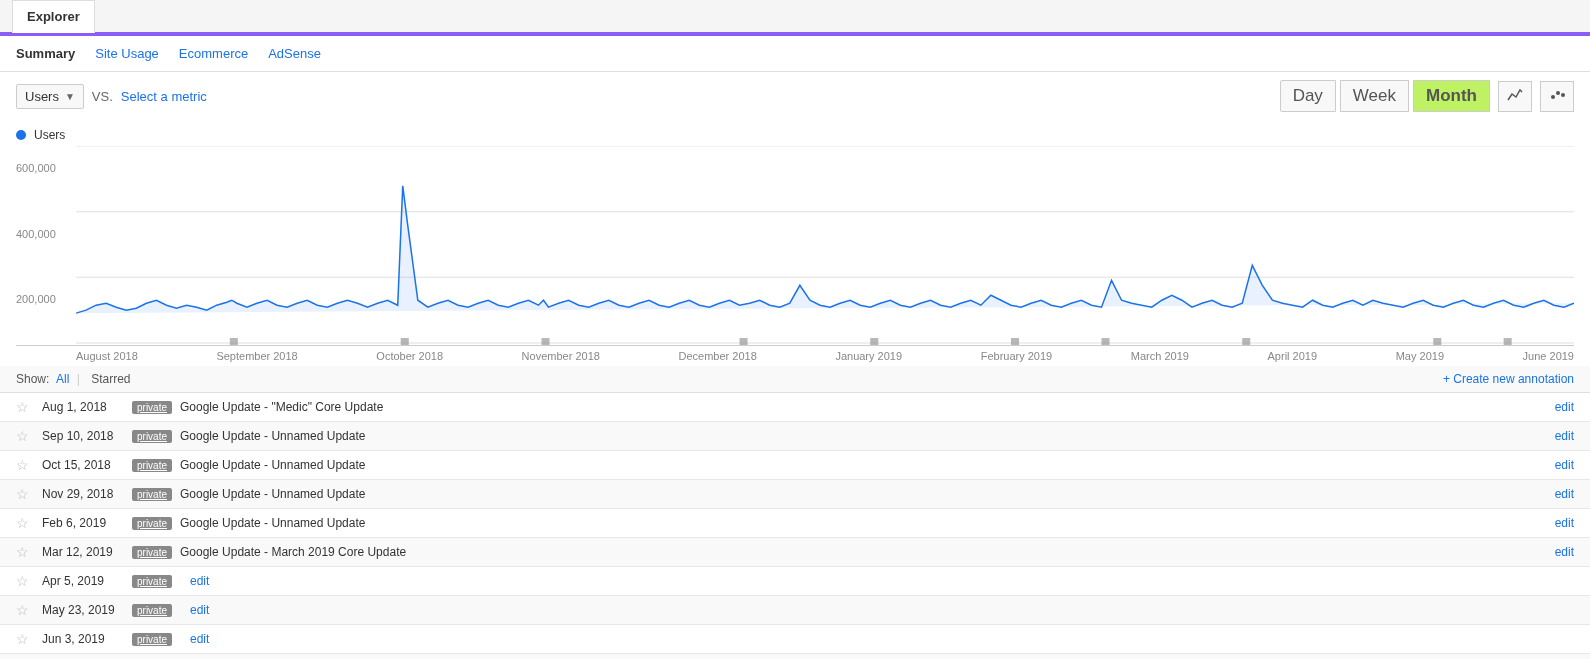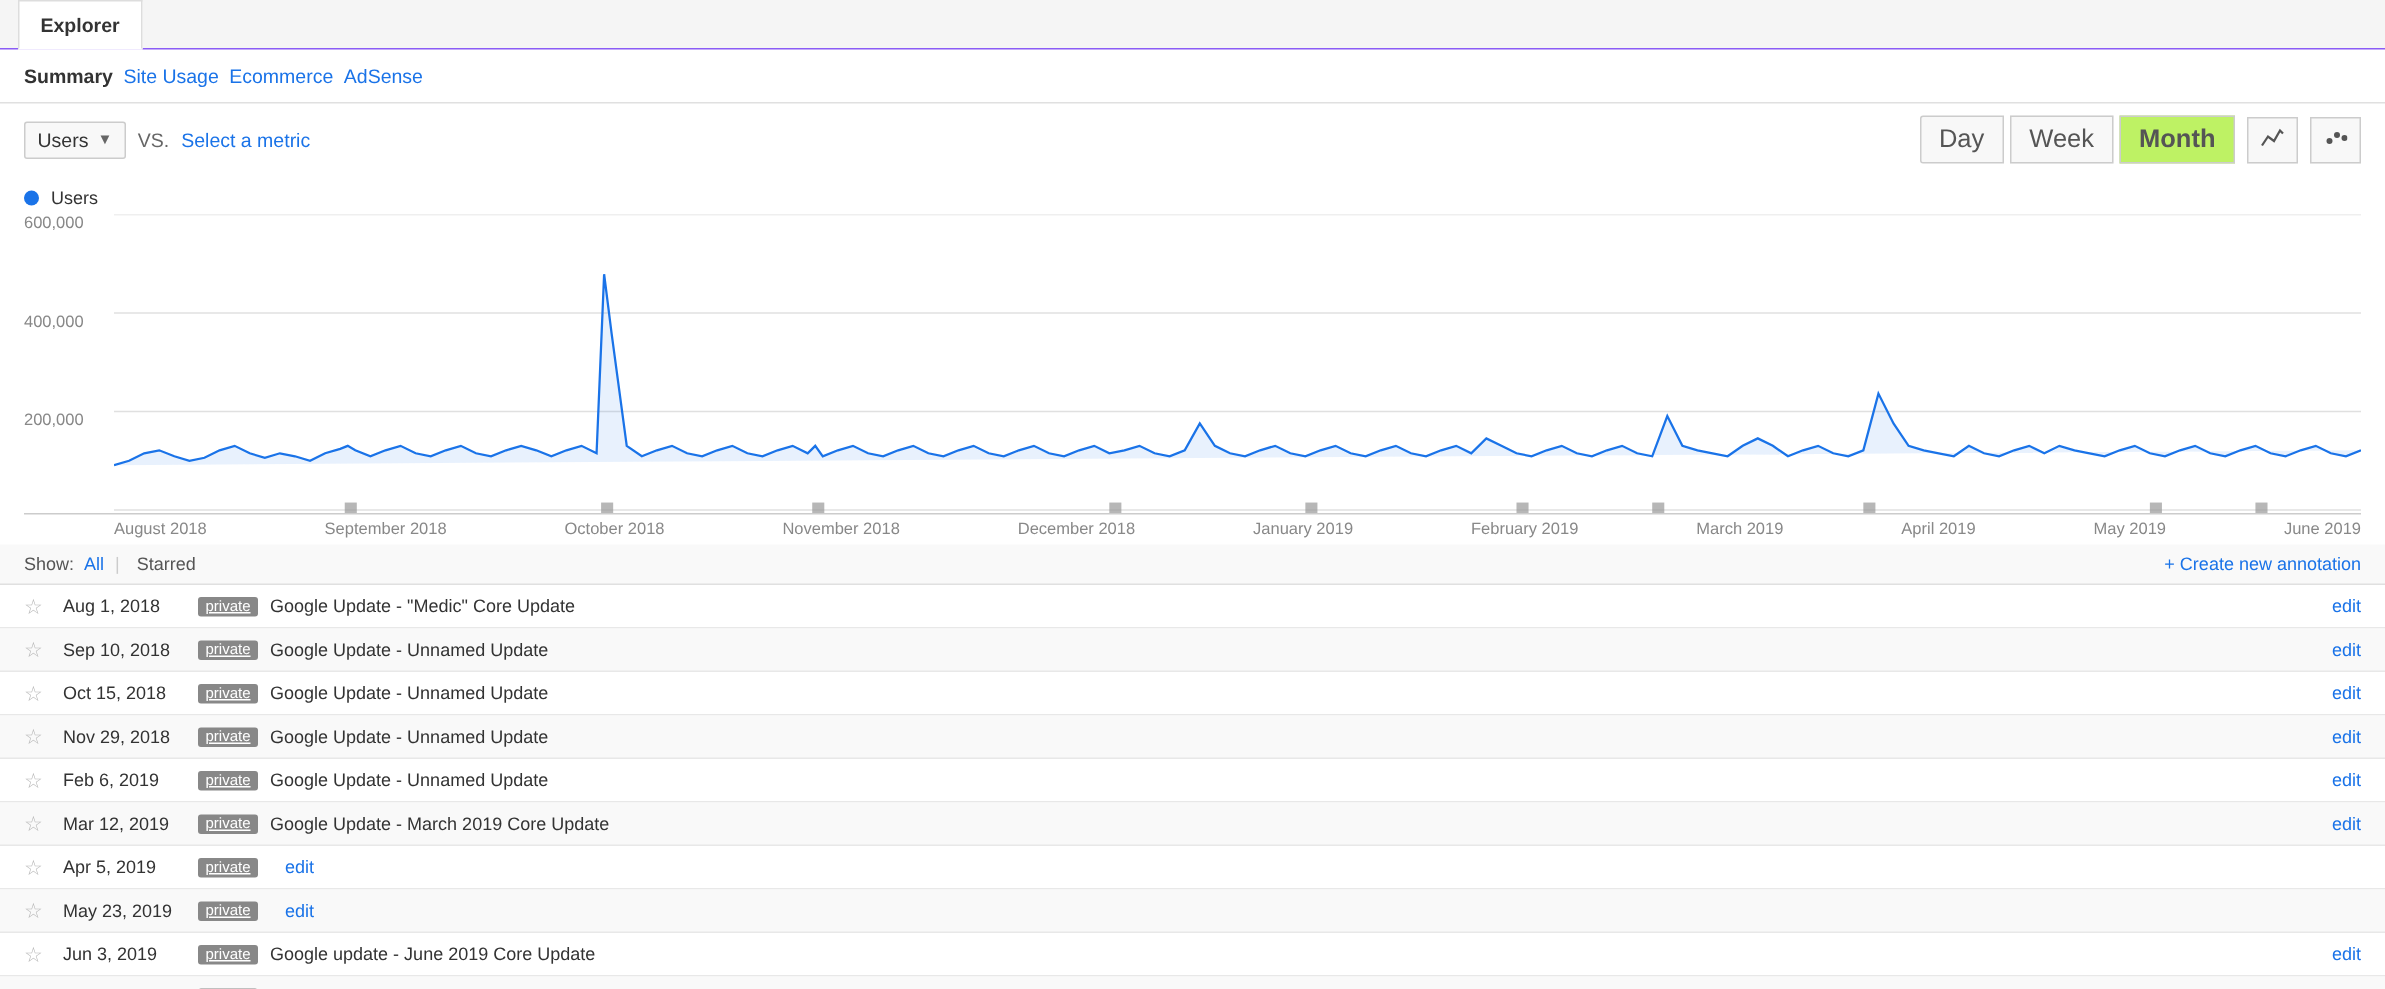--- a/index.html
+++ b/index.html
@@ -1,24 +1,24 @@
 <!DOCTYPE html>
 <html><head>
   <meta charset="utf-8">
   <style>
     * { margin: 0; padding: 0; box-sizing: border-box; }
     body { font-family: Arial, sans-serif; font-size: 12px; color: #333; background: #fff; width: 1590px; }
 
     
-    .tab-bar { background: #f5f5f5; border-bottom: 1px solid #8b5cf6; padding: 0 12px; }
+    .tab-bar { background: #f5f5f5; border-bottom: 4px solid #8b5cf6; padding: 0 12px; }
     .tab-item { display: inline-block; padding: 8px 14px; cursor: pointer; font-size: 13px; color: #555; }
     .tab-item.active { background: #fff; border: 1px solid #ddd; border-bottom: 1px solid #fff; margin-bottom: -1px; color: #333; font-weight: bold; }
 
     
-    .sub-nav { padding: 10px 16px; border-bottom: 1px solid #e0e0e0; display: flex; align-items: flex-start; gap: 7px; }
+    .sub-nav { padding: 10px 16px; border-bottom: 1px solid #e0e0e0; display: flex; align-items: flex-start; gap: 20px; }
     .sub-nav-item { font-size: 13px; color: #555; cursor: pointer; }
     .sub-nav-item.active { color: #333; font-weight: bold; }
     .sub-nav-item.link { color: #1a73e8; }
 
     
     .toolbar { display: flex; align-items: center; padding: 8px 16px; justify-content: space-between; }
     .toolbar-left { display: flex; align-items: center; gap: 8px; }
     .users-dropdown { display: flex; align-items: center; border: 1px solid #ccc; padding: 4px 8px; border-radius: 2px; cursor: pointer; font-size: 13px; background: #f8f8f8; }
     .users-dropdown .arrow { margin-left: 6px; font-size: 10px; color: #666; }
     .vs-label { font-size: 13px; color: #666; }
@@ -28,21 +28,21 @@
     .time-btn.active { background: #bef264; font-weight: bold; }
     .time-btn:first-child { border-radius: 2px 0 0 2px; }
     .time-btn:last-child { border-radius: 0 2px 2px 0; }
     .chart-type-btn { padding: 5px 8px; border: 1px solid #ccc; background: #f8f8f8; cursor: pointer; font-size: 14px; margin-left: 4px; }
 
     
     .chart-container { padding: 8px 16px 0; }
     .chart-legend { display: flex; align-items: center; gap: 8px; margin-bottom: 4px; font-size: 12px; }
     .legend-dot { width: 10px; height: 10px; border-radius: 50%; background: #1a73e8; display: inline-block; }
     .chart-wrapper { position: relative; height: 200px; border-bottom: 1px solid #ccc; }
-    .y-axis { position: absolute; left: 0; top: 0; height: 100%; display: flex; flex-direction: column; justify-content: space-between; font-size: 11px; color: #888; padding-bottom: 2px; width: 60px; }
+    .y-axis { position: absolute; left: 0; top: 16px; height: 100%; display: flex; flex-direction: column; justify-content: space-between; font-size: 11px; color: #888; padding-bottom: 2px; width: 60px; }
     .chart-svg-area { position: absolute; left: 60px; right: 0; top: 0; bottom: 0; }
     .x-axis { display: flex; justify-content: space-between; padding: 4px 0 4px 60px; font-size: 11px; color: #888; }
 
     
     .annotations-bar { padding: 6px 16px; display: flex; align-items: center; justify-content: space-between; border-bottom: 1px solid #e0e0e0; background: #f9f9f9; }
     .show-label { font-size: 12px; color: #555; margin-right: 4px; }
     .show-all { font-size: 12px; color: #1a73e8; cursor: pointer; }
     .show-starred { font-size: 12px; color: #555; cursor: pointer; margin-left: 4px; }
     .pipe { color: #ccc; margin: 0 4px; }
     .create-annotation { font-size: 12px; color: #1a73e8; cursor: pointer; }
@@ -231,21 +231,20 @@
     <div class="annotation-row">
       <span class="star-icon">☆</span>
       <span class="date-col">May 23, 2019</span>
       <span class="private-badge">private</span>
       <span class="edit-link">edit</span>
     </div>
     <div class="annotation-row">
       <span class="star-icon">☆</span>
       <span class="date-col">Jun 3, 2019</span>
       <span class="private-badge">private</span>
-      <span class="annotation-text">Google update - June 2019 Core Update</span>
       <span class="edit-link">edit</span>
     </div>
     <div class="annotation-row">
       <span class="star-icon">☆</span>
       <span class="date-col">Jun 6, 2019</span>
       <span class="private-badge">private</span>
       <span class="annotation-text">Google Update - Site Diversity Update</span>
       <span class="edit-link">edit</span>
     </div>
   </div>

